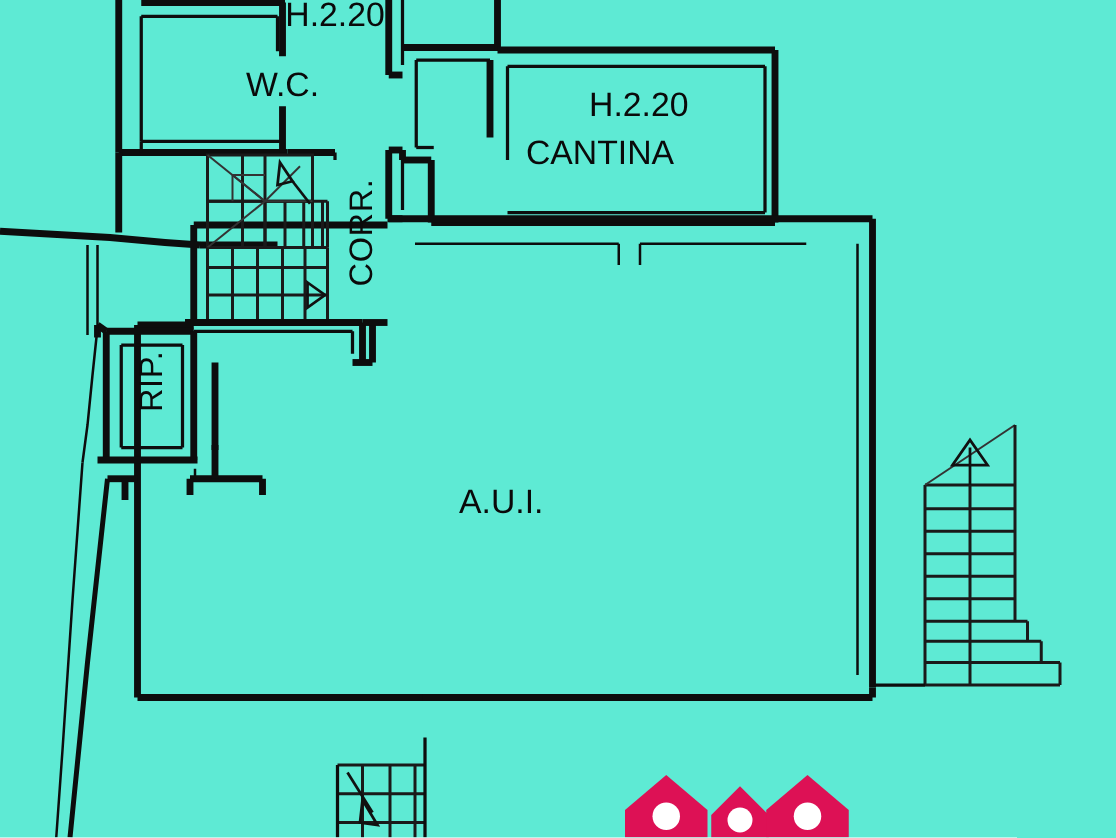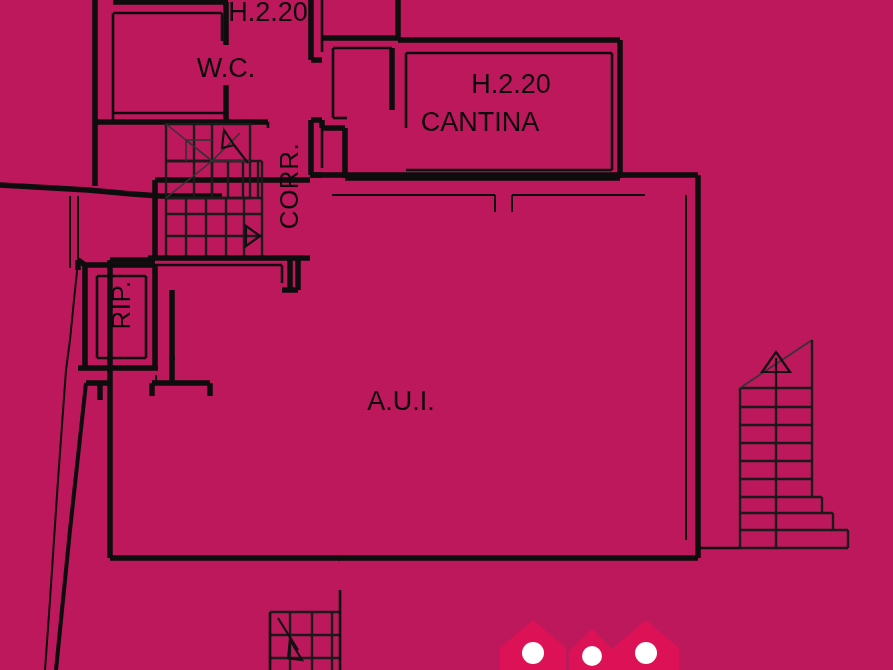--- a/index.html
+++ b/index.html
@@ -8,21 +8,21 @@
     padding: 0;
     background: #ffffff;
   }
   body {
     font-family: "Liberation Sans", sans-serif;
   }
   #plan-root {
     position: relative;
     width: 893px;
     height: 670px;
-    background: #be185d;
+    background: #5eead4;
     overflow: hidden;
   }
   #plan-svg {
     position: absolute;
     left: 0;
     top: 0;
     width: 893px;
     height: 670px;
     display: block;
   }

